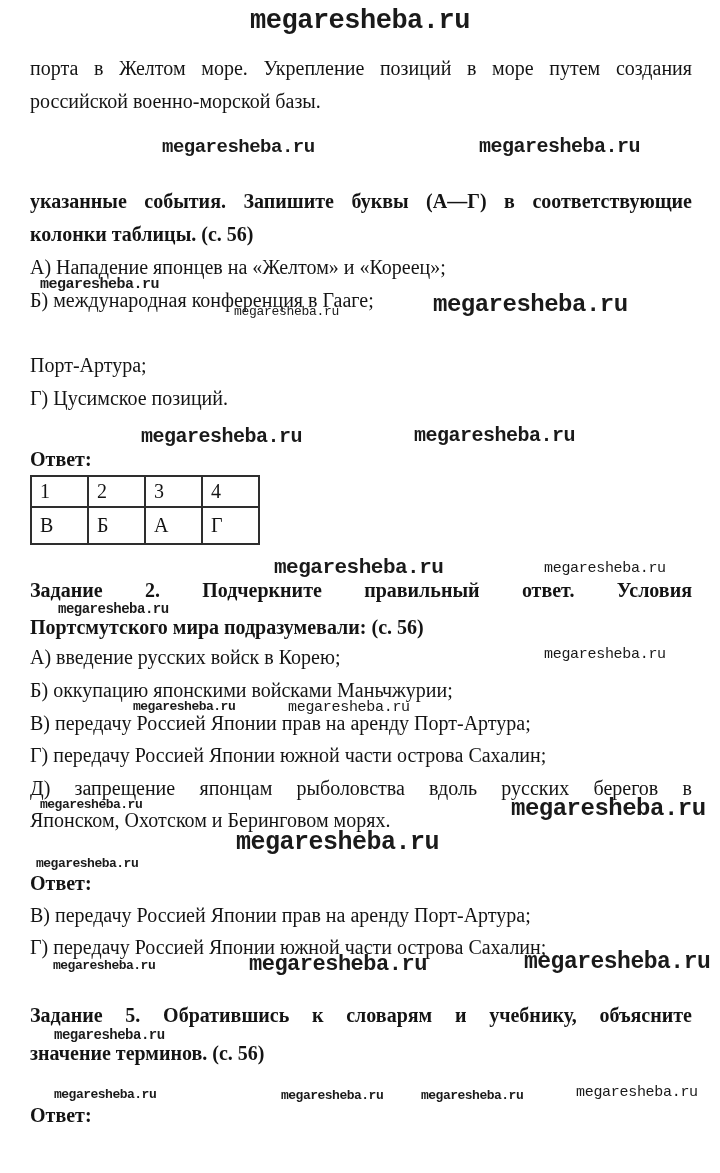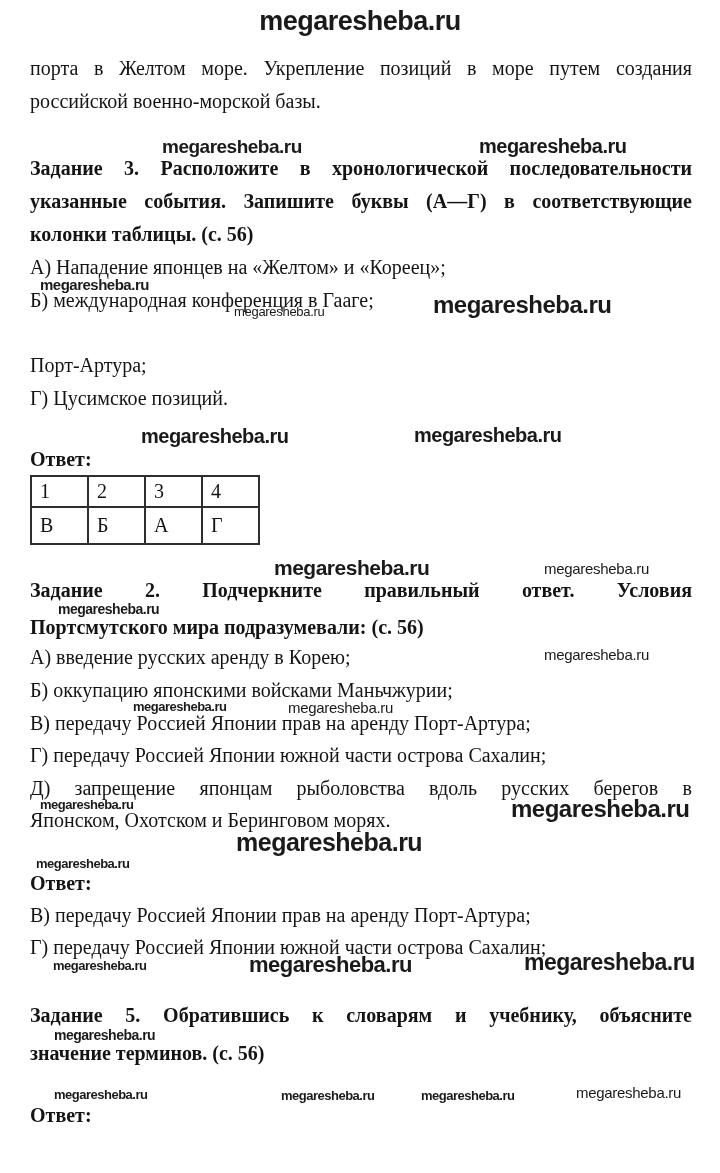--- a/index.html
+++ b/index.html
@@ -17,21 +17,21 @@
     position:absolute;
     left:30px; width:662px;
     font-size:20px; line-height:26px;
     font-family:"Liberation Serif", serif;
     color:#141414;
   }
   .just { text-align:justify; text-align-last:justify; }
   .bold { font-weight:bold; }
   .wm {
     position:absolute;
-    font-family:Liberation Sans, sans-serif;
+    font-family:Liberation Mono, monospace;
     font-weight:bold;
     letter-spacing:-0.5px;
     white-space:nowrap;
     color:#1a1a1a;
   }
   .wm-light { font-weight:normal; letter-spacing:-0.3px; }
   .wm-header {
     left:0; right:0; text-align:center;
     top:6px; font-size:27px;
   }
@@ -63,21 +63,20 @@
 <div class="page">
 
   <div class="wm wm-header">megaresheba.ru</div>
 
   <div class="line just" style="top:55px">порта в Желтом море. Укрепление позиций в море путем создания</div>
   <div class="line" style="top:88px">российской военно-морской базы.</div>
 
   <div class="wm" style="left:162px; top:136px; font-size:19px">megaresheba.ru</div>
   <div class="wm" style="left:479px; top:135px; font-size:20px">megaresheba.ru</div>
 
-  <div class="line just bold" style="top:155px">Задание 3. Расположите в хронологической последовательности</div>
   <div class="line just bold" style="top:188px">указанные события. Запишите буквы (А—Г) в соответствующие</div>
   <div class="line bold" style="top:221px">колонки таблицы. (с. 56)</div>
 
   <div class="line" style="top:254px">А) Нападение японцев на «Желтом» и «Кореец»;</div>
   <div class="wm" style="left:40px; top:276px; font-size:15px">megaresheba.ru</div>
   <div class="line" style="top:287px">Б) международная конференция в Гааге;</div>
   <div class="wm wm-light" style="left:234px; top:304px; font-size:13px">megaresheba.ru</div>
   <div class="wm" style="left:433px; top:291px; font-size:24px">megaresheba.ru</div>
   <div class="line" style="top:352px">Порт-Артура;</div>
   <div class="line" style="top:385px">Г) Цусимское позиций.</div>
@@ -103,21 +102,21 @@
   </tbody>
     </table>
 
   <div class="wm" style="left:274px; top:556px; font-size:21px">megaresheba.ru</div>
   <div class="wm wm-light" style="left:544px; top:560px; font-size:15px">megaresheba.ru</div>
 
   <div class="line just bold" style="top:577px">Задание 2. Подчеркните правильный ответ. Условия</div>
   <div class="wm" style="left:58px; top:601px; font-size:14px">megaresheba.ru</div>
   <div class="line bold" style="top:614px">Портсмутского мира подразумевали: (с. 56)</div>
 
-  <div class="line" style="top:644px">А) введение русских аренду в Корею;</div>
+  <div class="line" style="top:644px">А) введение русских войск в Корею;</div>
   <div class="wm wm-light" style="left:544px; top:646px; font-size:15px">megaresheba.ru</div>
   <div class="line" style="top:677px">Б) оккупацию японскими войсками Маньчжурии;</div>
   <div class="wm" style="left:133px; top:699px; font-size:13px">megaresheba.ru</div>
   <div class="wm wm-light" style="left:288px; top:699px; font-size:15px">megaresheba.ru</div>
   <div class="line" style="top:710px">В) передачу Россией Японии прав на аренду Порт-Артура;</div>
   <div class="line" style="top:742px">Г) передачу Россией Японии южной части острова Сахалин;</div>
   <div class="line just" style="top:775px">Д) запрещение японцам рыболовства вдоль русских берегов в</div>
   <div class="wm" style="left:40px; top:797px; font-size:13px">megaresheba.ru</div>
   <div class="wm" style="left:511px; top:795px; font-size:24px">megaresheba.ru</div>
   <div class="line" style="top:807px">Японском, Охотском и Беринговом морях.</div>

